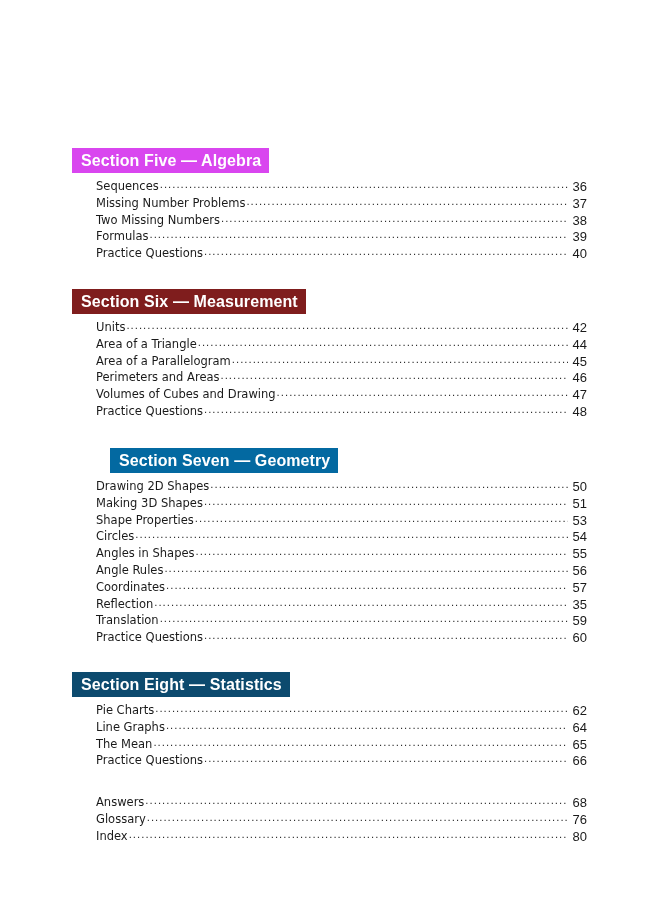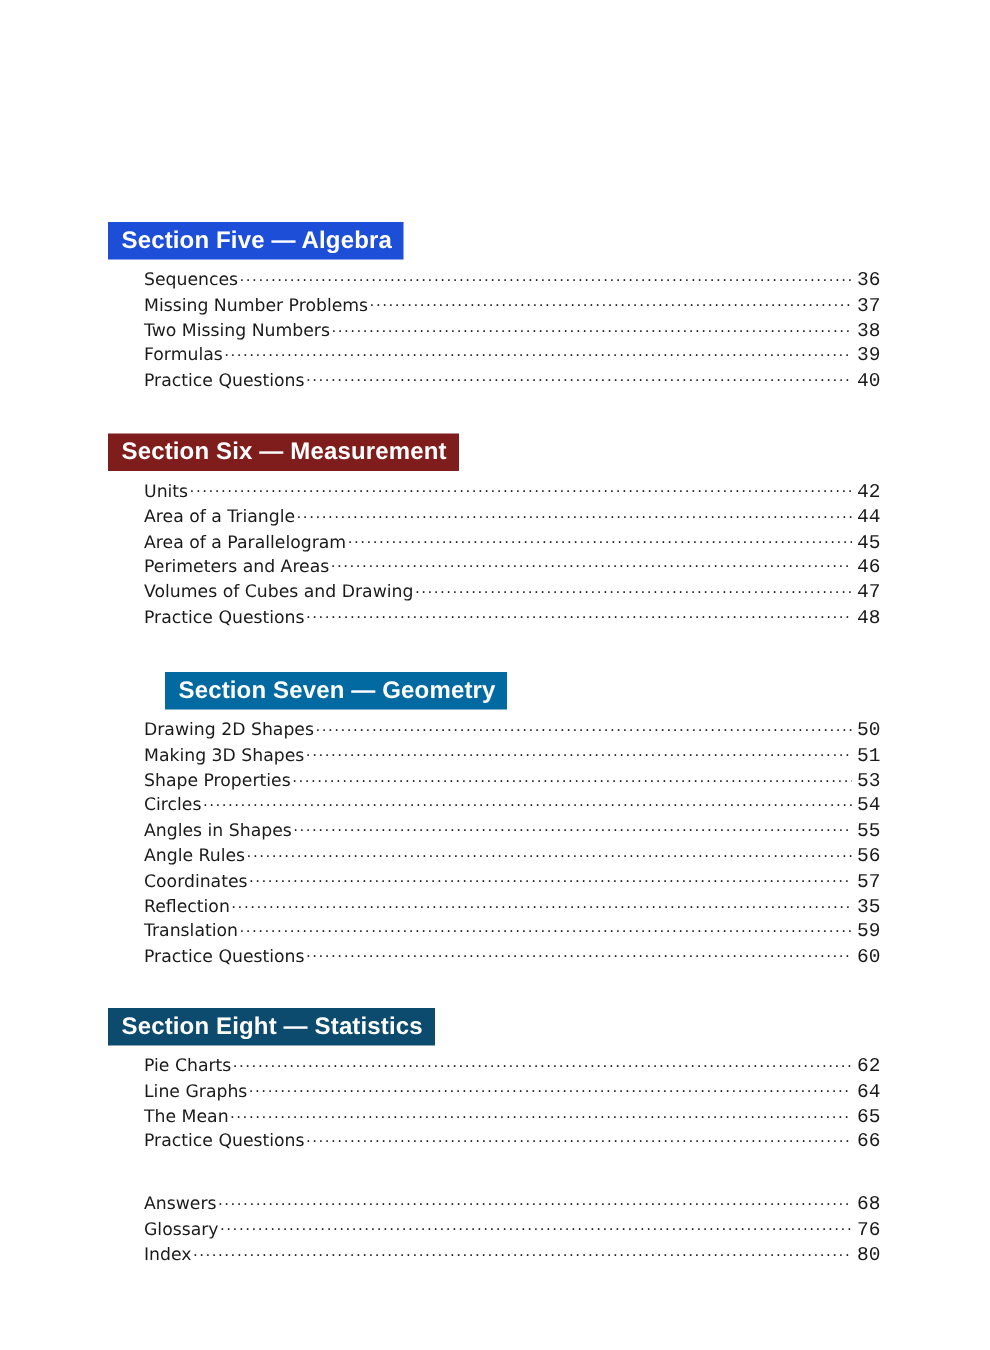--- a/index.html
+++ b/index.html
@@ -17,27 +17,27 @@
   .entry {
     display: flex; align-items: flex-start; height: 16.8px; font-size: 11.5px;
     font-family: "DejaVu Sans", sans-serif; font-weight: 500;
   }
   .entry .title { white-space: nowrap; }
   .entry .dots {
     flex: 1; overflow: hidden; white-space: nowrap; margin: 0 1px;
     letter-spacing: 1px; font-size: 10px; color: #222;
   }
   .entry .dots::after { content: "........................................................................................................................................................................"; }
-  .entry .page { font-family: Liberation Mono, monospace; font-size: 13px; min-width: 18px; text-align: right; }
+  .entry .page { font-family: Liberation Sans, sans-serif; font-size: 13px; min-width: 18px; text-align: right; }
 </style>
 </head>
 <body>
 
 <div class="section" style="top:148px;">
-  <div class="banner" style="background:#1d4ed8;text-align:right;">Section Five — Algebra</div>
+  <div class="banner" style="background:#d946ef;text-align:right;">Section Five — Algebra</div>
   <div class="entries">
     <div class="entry">
         <span class="title">Sequences</span>
         <span class="dots"></span>
         <span class="page">36</span>
       </div>
     <div class="entry">
         <span class="title">Missing Number Problems</span>
         <span class="dots"></span>
         <span class="page">37</span>

